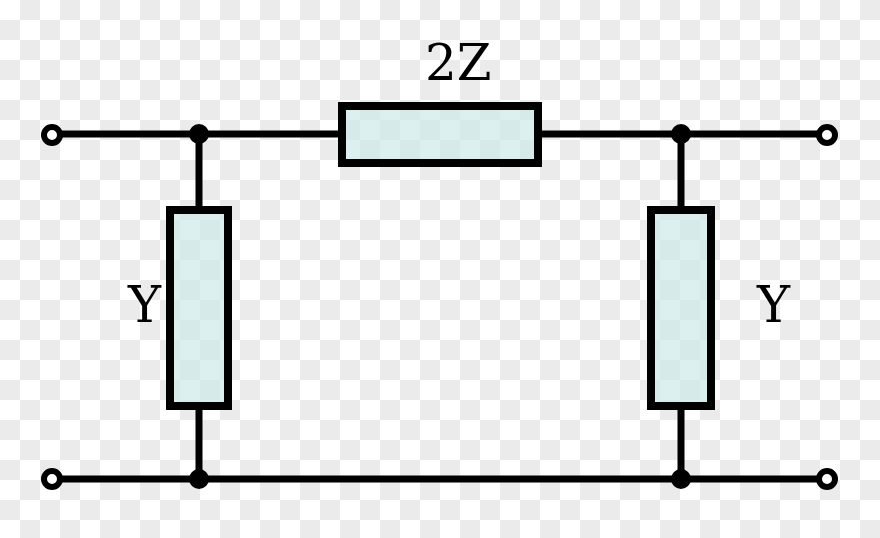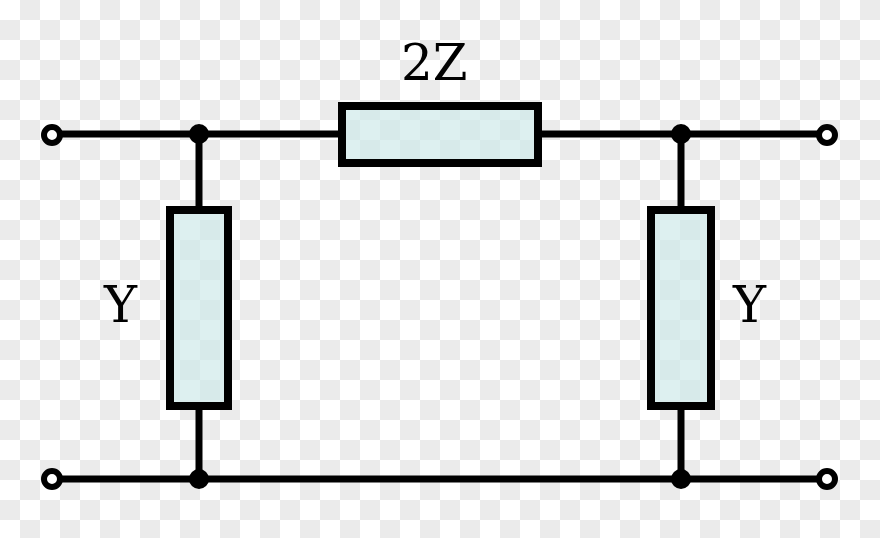--- a/index.html
+++ b/index.html
@@ -11,21 +11,21 @@
         linear-gradient(45deg, #ebebeb 25%, transparent 25%, transparent 75%, #ebebeb 75%);
       background-size: 40px 40px;
       background-position: 0 0, 20px 20px;
       position: relative;
       font-family: "DejaVu Serif", serif;
     }
     #diagram { position: absolute; left: 0; top: 0; }
     .lbl {
       position: absolute; color: #000;
       font-family: "DejaVu Serif", serif;
-      font-size: 50px; line-height: 1;
+      font-size: 50px; line-height: 1; padding-left: 24px;
     }
     #lbl-series { left: 401px; top: 38px; }
     #lbl-left { left: 104px; top: 280px; }
     #lbl-right { left: 733px; top: 280px; }
   </style>
 </head>
 <body>
 
 <svg id="diagram" width="880" height="538" viewBox="0 0 880 538" xmlns="http://www.w3.org/2000/svg">
 

